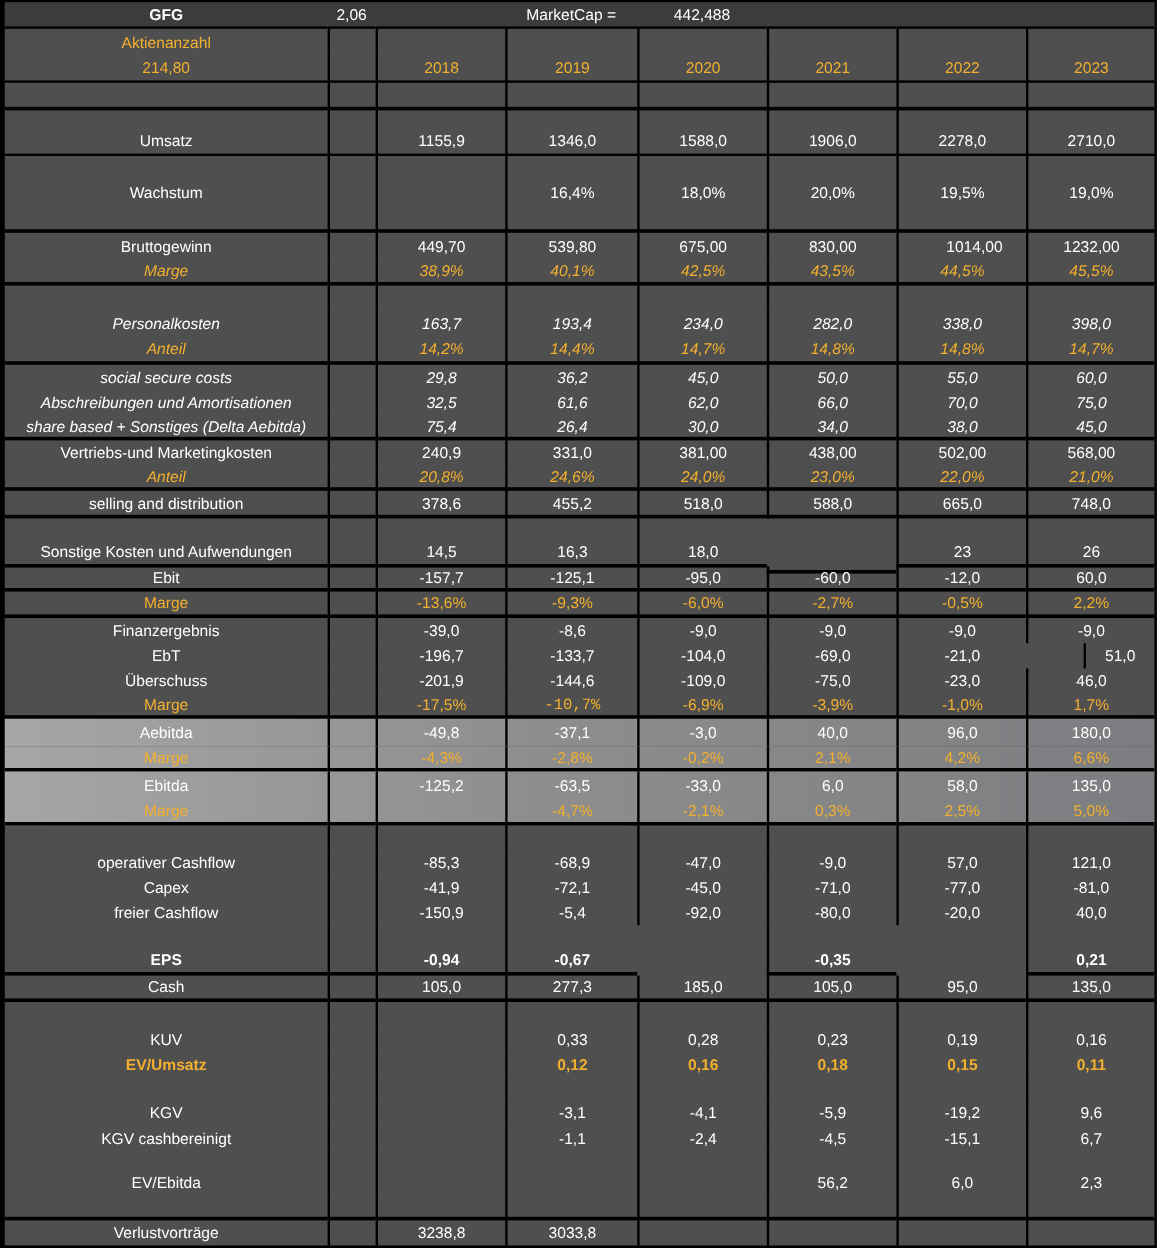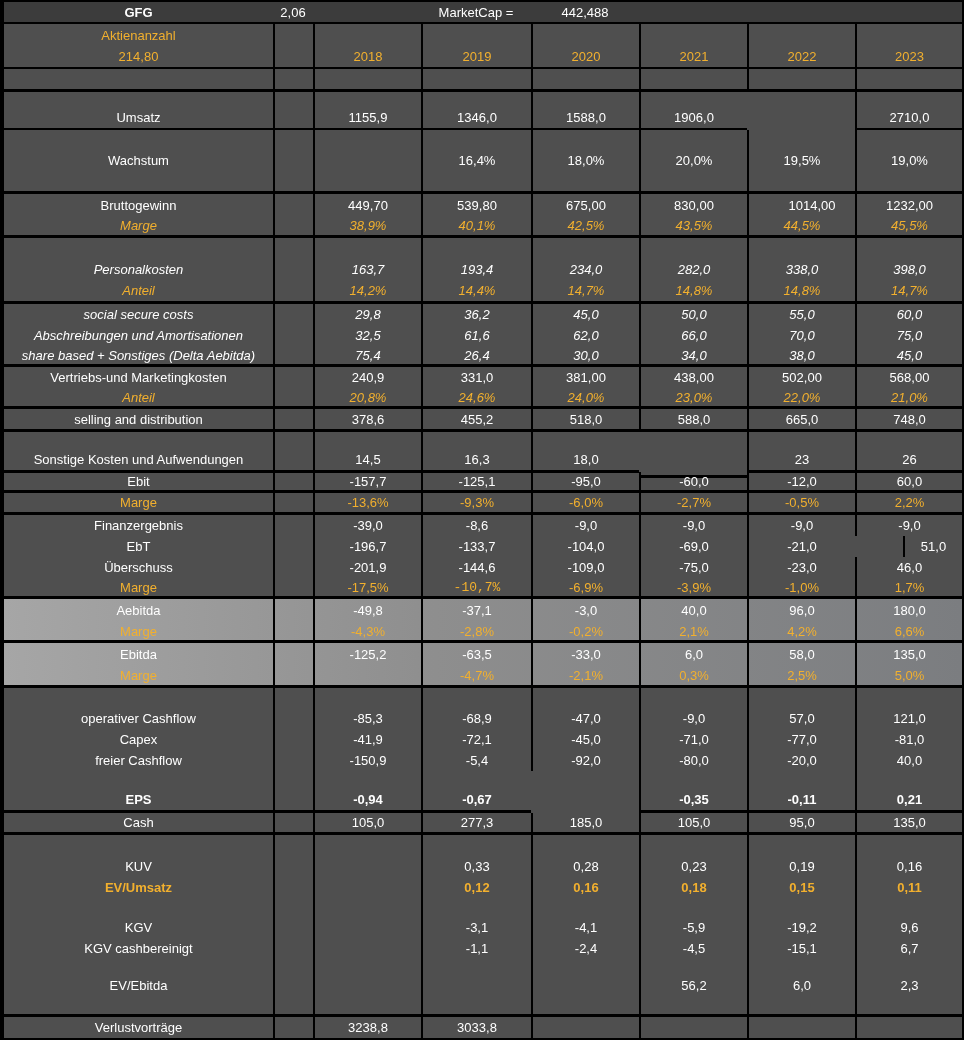--- a/index.html
+++ b/index.html
@@ -60,20 +60,21 @@
     <div class="cell vb bbT" style="grid-area: 4 / 5;"></div>
     <div class="cell vb bbT" style="grid-area: 4 / 6;"></div>
     <div class="cell vb bbT" style="grid-area: 4 / 7;"></div>
     <div class="cell vb bbT" style="grid-area: 4 / 8;"></div>
     <div class="cell bbt vbot" style="grid-area: 5 / 1;">Umsatz</div>
     <div class="cell vb bbt vbot" style="grid-area: 5 / 2;"></div>
     <div class="cell vb bbt vbot" style="grid-area: 5 / 3;">1155,9</div>
     <div class="cell vb bbt vbot" style="grid-area: 5 / 4;">1346,0</div>
     <div class="cell vb bbt vbot" style="grid-area: 5 / 5;">1588,0</div>
     <div class="cell vb bbt vbot" style="grid-area: 5 / 6;">1906,0</div>
+    <div class="cell vb bbt vbot" style="grid-area: 5 / 7;">2278,0</div>
     <div class="cell vb bbt vbot" style="grid-area: 5 / 8;">2710,0</div>
     <div class="cell bbT" style="grid-area: 6 / 1;">Wachstum</div>
     <div class="cell vb bbT" style="grid-area: 6 / 2;"></div>
     <div class="cell vb bbT" style="grid-area: 6 / 3;"></div>
     <div class="cell vb bbT" style="grid-area: 6 / 4;">16,4%</div>
     <div class="cell vb bbT" style="grid-area: 6 / 5;">18,0%</div>
     <div class="cell vb bbT" style="grid-area: 6 / 6;">20,0%</div>
     <div class="cell vb bbT" style="grid-area: 6 / 7;">19,5%</div>
     <div class="cell vb bbT" style="grid-area: 6 / 8;">19,0%</div>
     <div class="cell" style="grid-area: 7 / 1;">Bruttogewinn</div>
@@ -286,21 +287,20 @@
     <div class="cell vb" style="grid-area: 32 / 4;">-5,4</div>
     <div class="cell vb" style="grid-area: 32 / 5;">-92,0</div>
     <div class="cell vb" style="grid-area: 32 / 6;">-80,0</div>
     <div class="cell vb" style="grid-area: 32 / 7;">-20,0</div>
     <div class="cell vb" style="grid-area: 32 / 8;">40,0</div>
     <div class="cell bbT vbot bd" style="grid-area: 33 / 1;">EPS</div>
     <div class="cell vb bbT vbot" style="grid-area: 33 / 2;"></div>
     <div class="cell vb bbT vbot bd" style="grid-area: 33 / 3;">-0,94</div>
     <div class="cell vb bbT vbot bd" style="grid-area: 33 / 4;">-0,67</div>
     <div class="cell vb bbT vbot bd" style="grid-area: 33 / 6;">-0,35</div>
-    <div class="cell vb bbT vbot bd" style="grid-area: 33 / 7;">-0,11</div>
     <div class="cell vb bbT vbot bd" style="grid-area: 33 / 8;">0,21</div>
     <div class="cell bbT" style="grid-area: 34 / 1;">Cash</div>
     <div class="cell vb bbT" style="grid-area: 34 / 2;"></div>
     <div class="cell vb bbT" style="grid-area: 34 / 3;">105,0</div>
     <div class="cell vb bbT" style="grid-area: 34 / 4;">277,3</div>
     <div class="cell vb bbT" style="grid-area: 34 / 5;">185,0</div>
     <div class="cell vb bbT" style="grid-area: 34 / 6;">105,0</div>
     <div class="cell vb bbT" style="grid-area: 34 / 7;">95,0</div>
     <div class="cell vb bbT" style="grid-area: 34 / 8;">135,0</div>
     <div class="cell" style="grid-area: 35 / 1;"></div>

